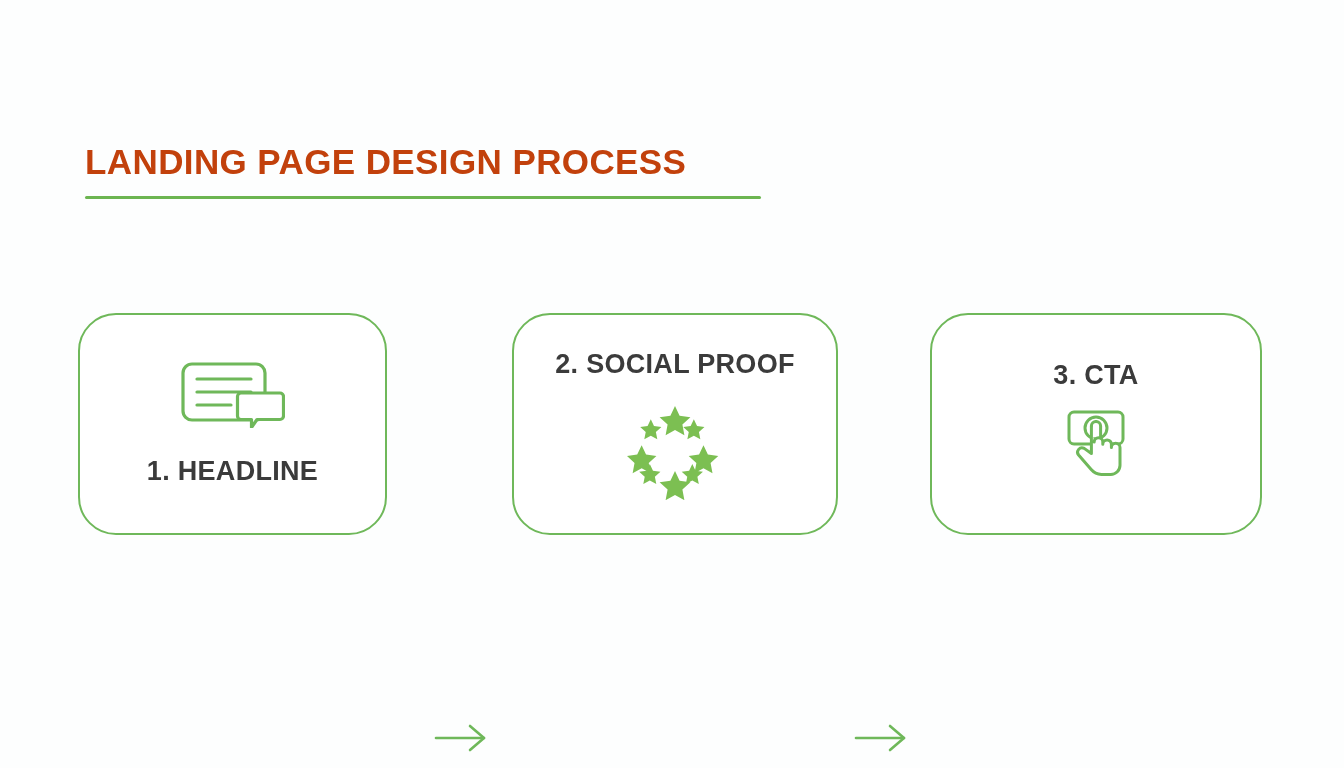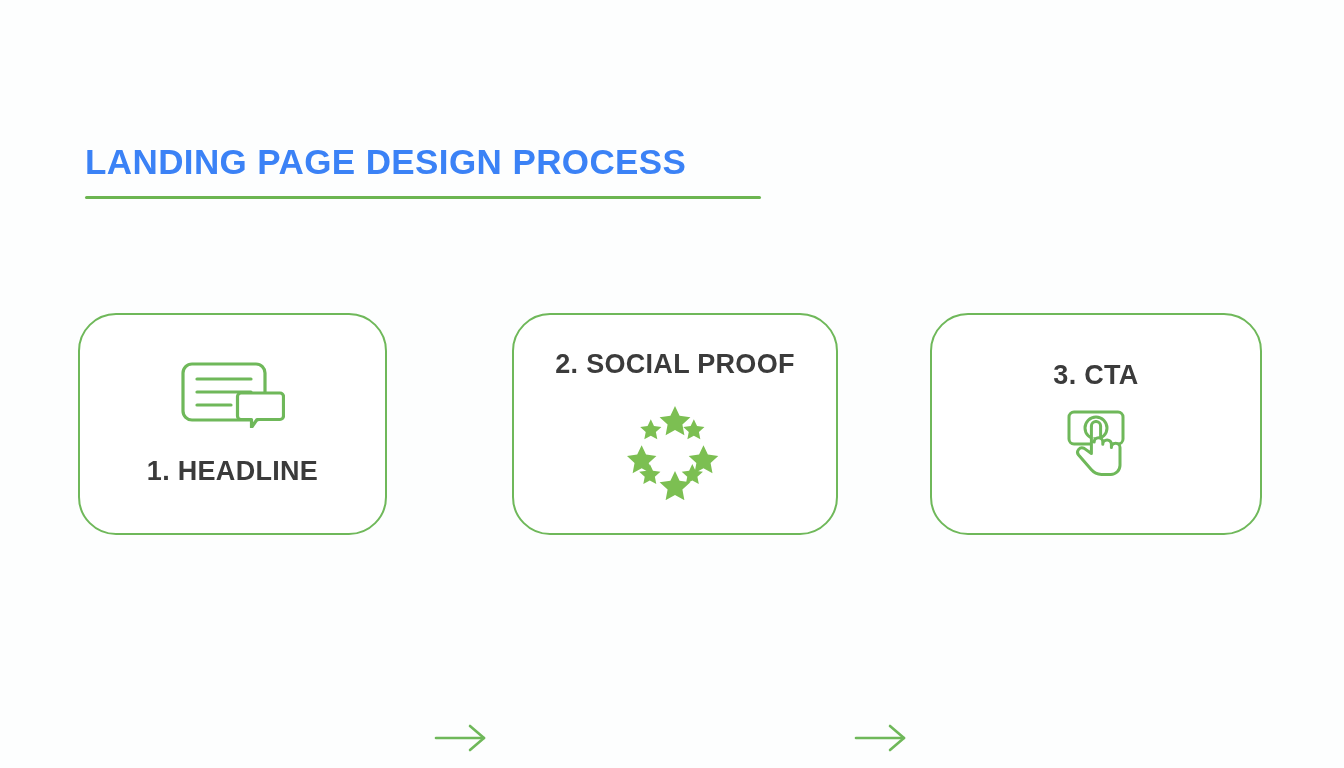--- a/index.html
+++ b/index.html
@@ -15,21 +15,21 @@
   #title-block {
     position:absolute;
     left:85px;
     top:143px;
     width:676px;
   }
   #page-title {
     font-size:35px;
     font-weight:bold;
     letter-spacing:0.4px;
-    color:#3b82f6;
+    color:#c2410c;
     line-height:1.08;
     white-space:nowrap;
   }
   #title-rule {
     margin-top:15px;
     width:676px;
     height:3px;
     background:#6cb551;
     border-radius:2px;
   }

